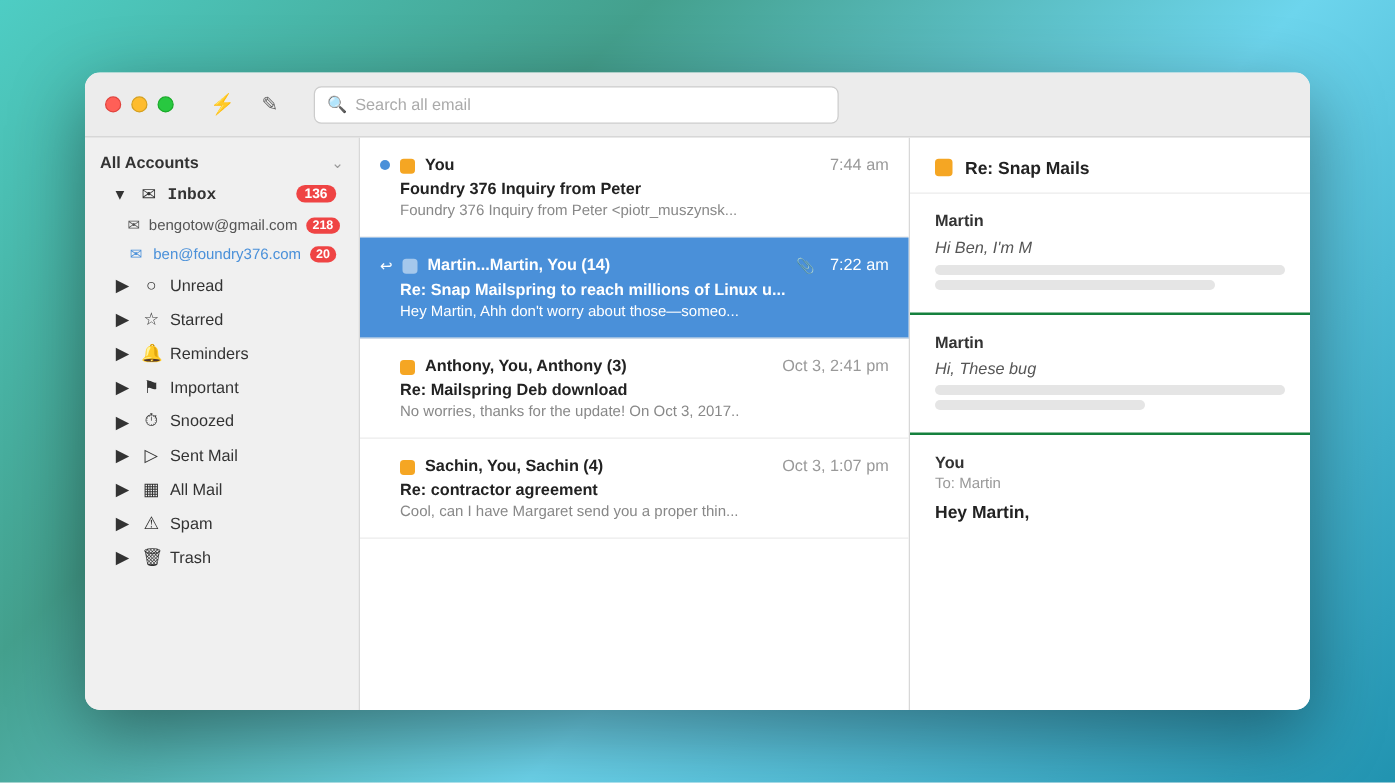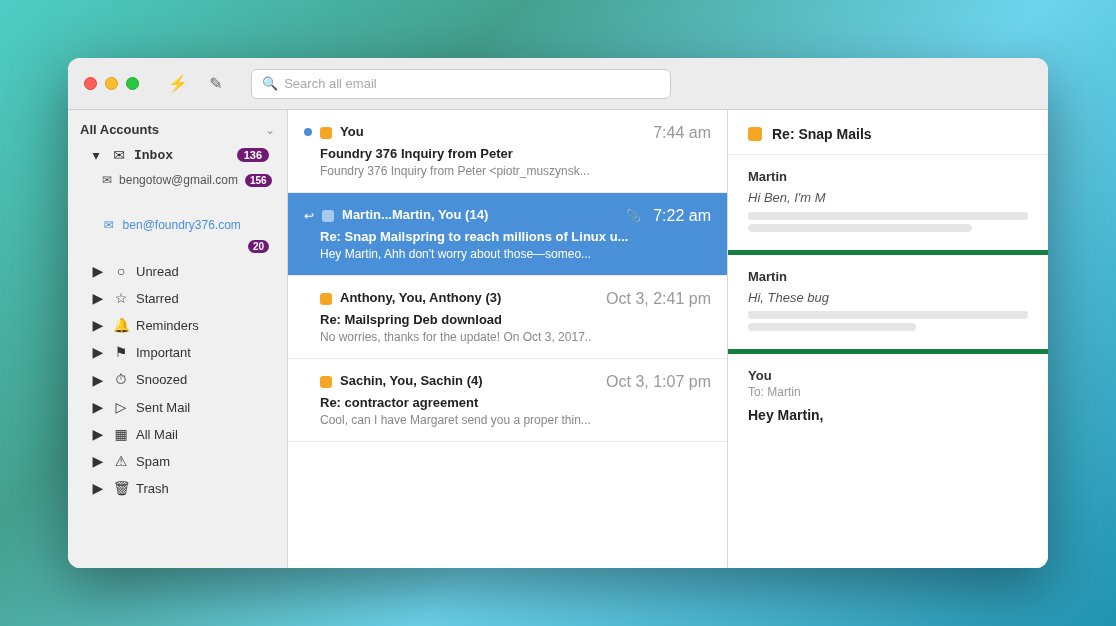--- a/index.html
+++ b/index.html
@@ -139,21 +139,21 @@
       font-size: 13px;
     }
     .badge {
       background: #4a90d9;
       color: #fff;
       border-radius: 10px;
       padding: 1px 7px;
       font-size: 11px;
       font-weight: 600;
     }
-    .badge.blue { background: #701a75; }
+    .badge.blue { background: #ef4444; }
 
     .inbox-row {
       display: flex;
       align-items: center;
       padding: 5px 12px 5px 14px;
       gap: 7px;
       cursor: pointer;
       font-size: 13px;
       color: #333;
       border-radius: 6px;
@@ -216,21 +216,21 @@
       margin-top: 3px;
     }
 
     .email-sender {
       flex: 1;
       font-size: 13px;
       font-weight: 600;
       color: #222;
     }
     .email-time {
-      font-size: 16px;
+      font-size: 13px;
       color: #999;
       flex-shrink: 0;
     }
     .email-subject {
       font-size: 13px;
       font-weight: 600;
       color: #222;
       margin-bottom: 3px;
       padding-left: 16px;
     }
@@ -278,21 +278,21 @@
       flex-shrink: 0;
     }
     .detail-title {
       font-size: 14px;
       font-weight: 700;
       color: #222;
     }
 
     .message-block {
       padding: 14px 20px;
-      border-bottom: 5px solid #15803d;
+      border-bottom: 2px solid #15803d;
     }
     .message-sender {
       font-size: 13px;
       font-weight: 700;
       color: #333;
       margin-bottom: 4px;
     }
     .message-body {
       font-size: 13px;
       color: #555;
@@ -362,26 +362,26 @@
       <div class="inbox-row">
         <span class="item-icon">▾</span>
         <span class="item-icon">✉</span>
         <span class="item-label">Inbox</span>
         <span class="badge blue">136</span>
       </div>
 
       <div class="account-item">
         <span class="acct-icon">✉</span>
         <span style="flex:1;font-size:12px;text-align:center;">bengotow@gmail.com</span>
-        <span class="badge blue" style="font-size:10px;padding:1px 5px;">156</span>
+        <span class="badge blue" style="font-size:10px;padding:1px 5px;">218</span>
       </div>
       <div class="account-item">
         <span class="acct-icon" style="color:#4a90d9;">✉</span>
         <span style="flex:1;font-size:12px;color:#4a90d9;">ben@foundry376.com</span>
-        <span class="badge blue" style="font-size:10px;padding:1px 5px;margin-top:44px;">20</span>
+        <span class="badge blue" style="font-size:10px;padding:1px 5px;">20</span>
       </div>
 
       <div class="sidebar-item">
         <span class="item-icon">▶</span>
         <span class="item-icon">○</span>
         <span class="item-label">Unread</span>
       </div>
       <div class="sidebar-item">
         <span class="item-icon">▶</span>
         <span class="item-icon">☆</span>

